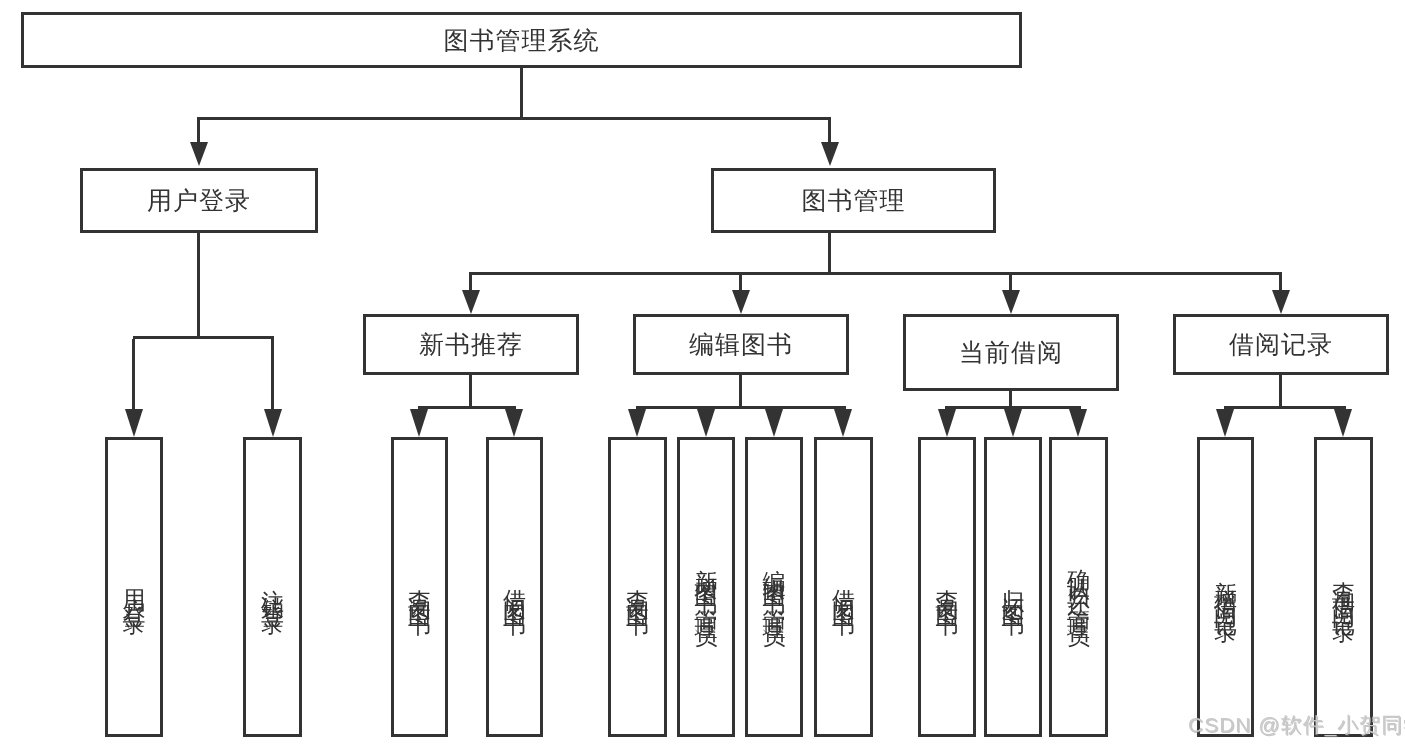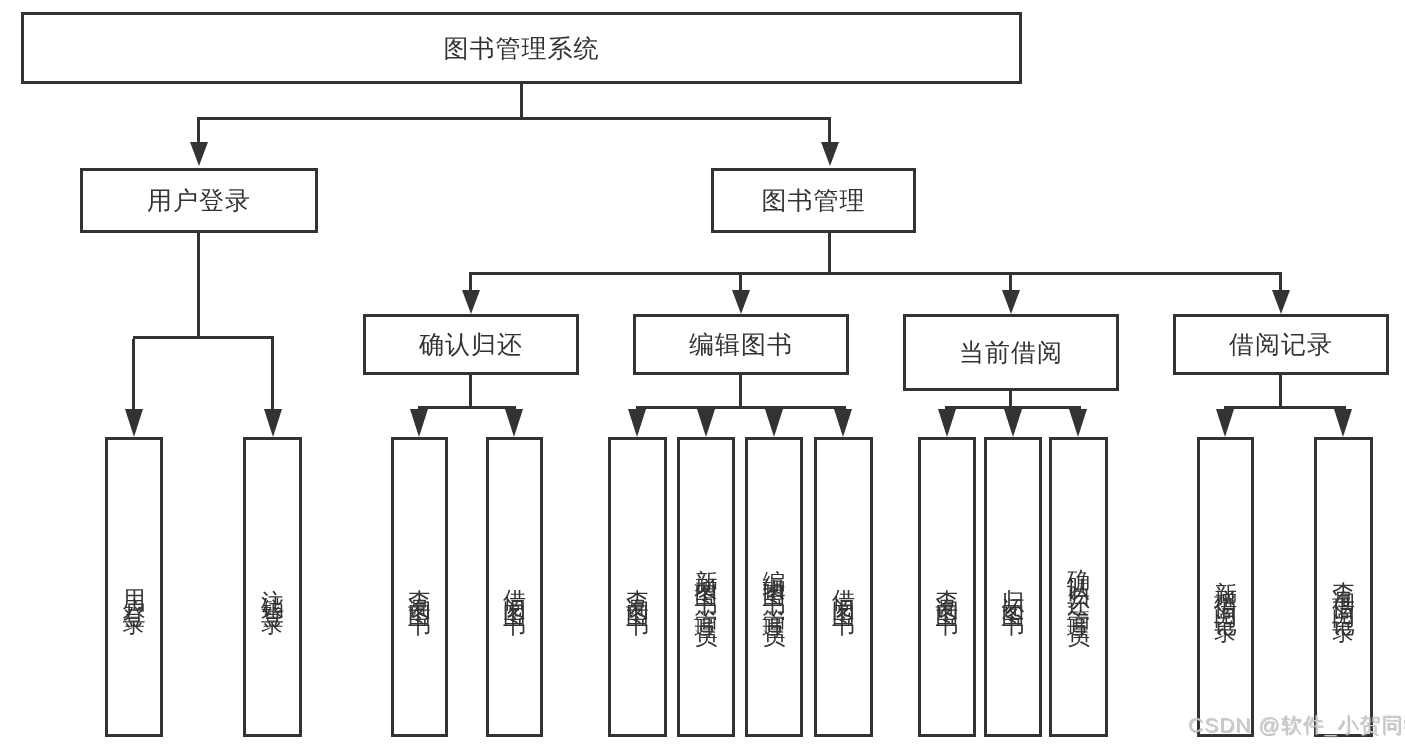--- a/index.html
+++ b/index.html
@@ -29,33 +29,33 @@
   .watermark{
     position:absolute;left:1188px;top:711px;z-index:10;
     font-size:21px;color:#c9c9c9;letter-spacing:1px;
     text-shadow:1px 1px 0 rgba(130,130,130,0.45);
     white-space:nowrap;
   }
 </style>
 </head>
 <body>
 
-<div class="box" style="left:21px;top:12px;width:1001px;height:72px">
+<div class="box" style="left:21px;top:12px;width:1001px;height:56px">
   <span class="htext">图书管理系统</span>
 </div>
 
 <div class="box" style="left:80px;top:168px;width:238px;height:65px">
   <span class="htext">用户登录</span>
 </div>
-<div class="box" style="left:711px;top:168px;width:205px;height:65px">
+<div class="box" style="left:711px;top:168px;width:285px;height:65px">
   <span class="htext">图书管理</span>
 </div>
 
 <div class="box" style="left:363px;top:314px;width:216px;height:61px">
-  <span class="htext">确认归还</span>
+  <span class="htext">新书推荐</span>
 </div>
 <div class="box" style="left:633px;top:314px;width:216px;height:61px">
   <span class="htext">编辑图书</span>
 </div>
 <div class="box" style="left:903px;top:314px;width:216px;height:77px">
   <span class="htext">当前借阅</span>
 </div>
 <div class="box" style="left:1173px;top:314px;width:216px;height:61px">
   <span class="htext">借阅记录</span>
 </div>

